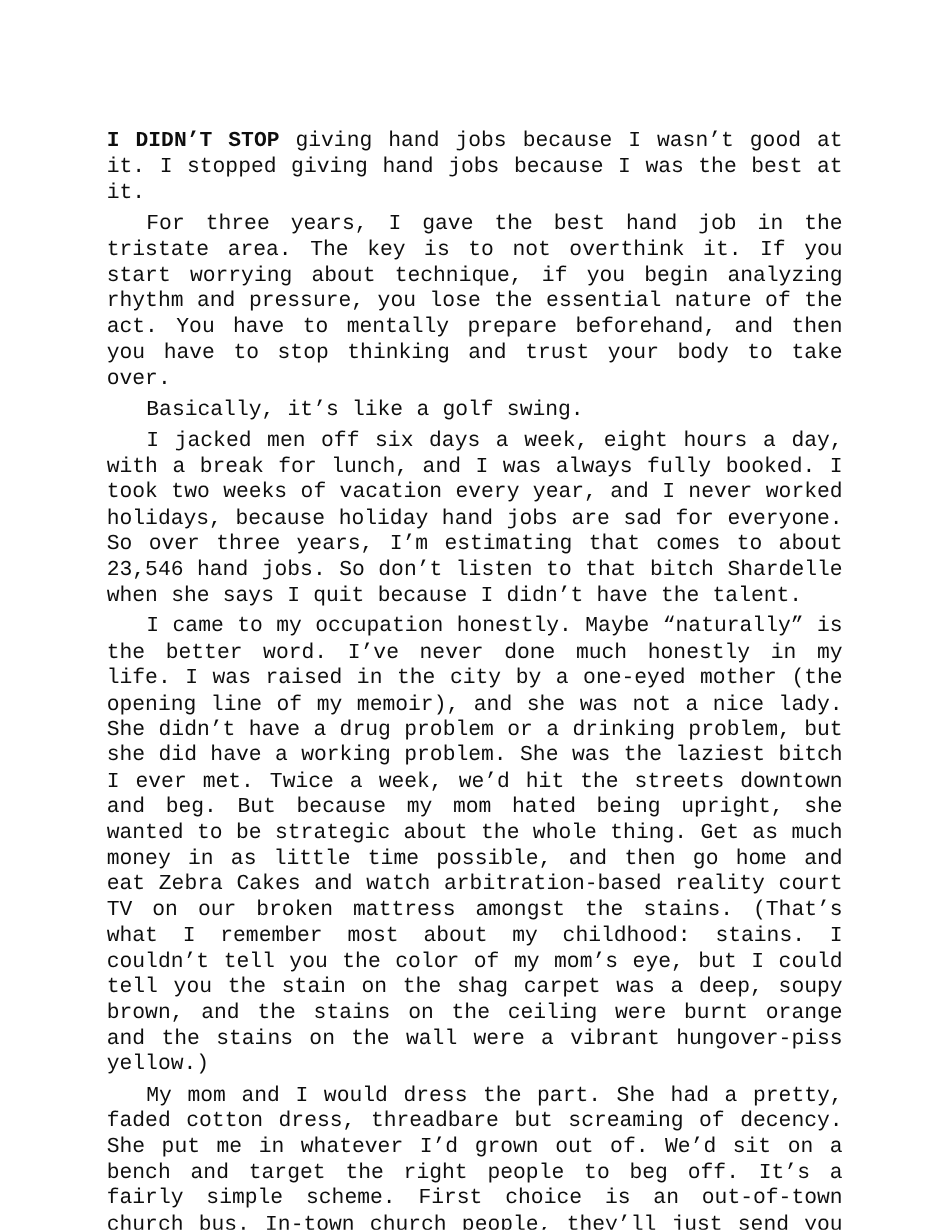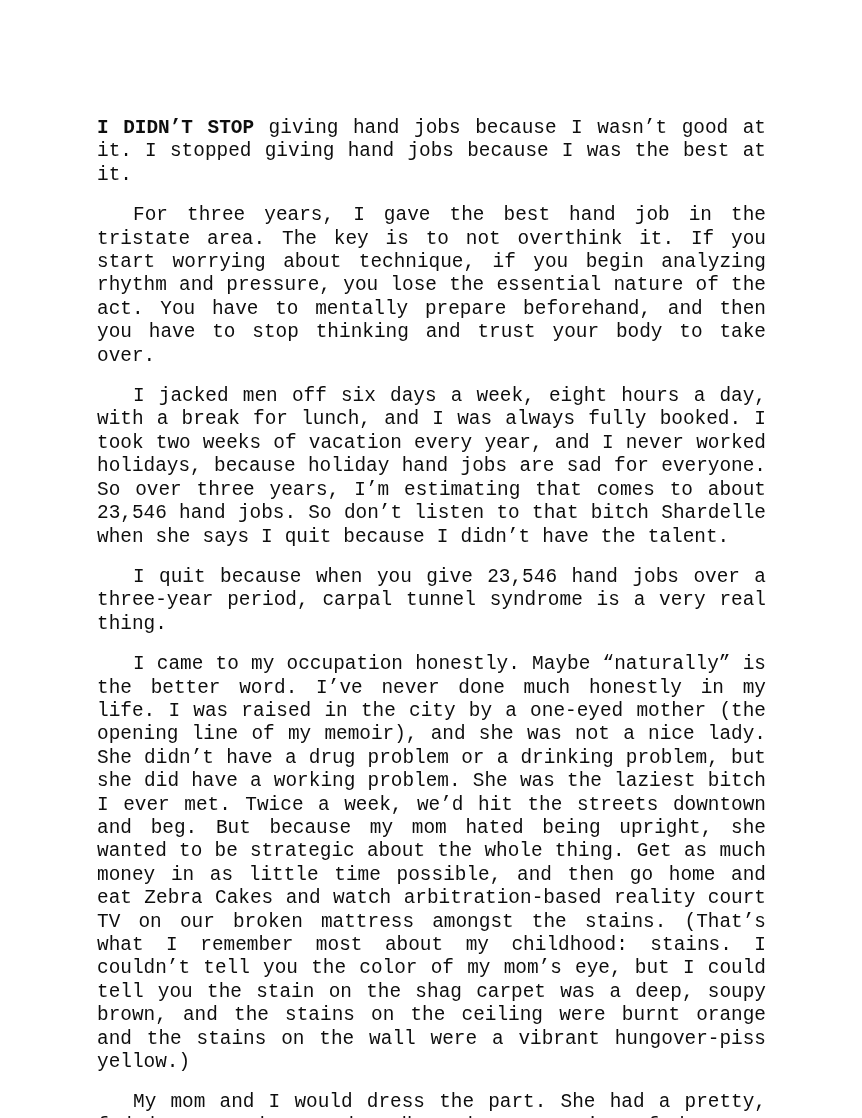--- a/index.html
+++ b/index.html
@@ -32,42 +32,42 @@
     padding: 0;
     font-family: Liberation Mono, monospace;
     font-size: 19.4px;
     line-height: 23.4px;
     color: #0e0e0e;
     text-align: justify;
     text-indent: 36px;
     word-spacing: 0.02em;
   }
   .para + .para {
-    margin-top: 17px;
+    margin-top: 5px;
   }
   .para.no-indent {
     text-indent: 0;
   }
   .para strong {
     font-weight: 700;
   }
 </style>
 </head>
 <body>
 
 <div class="page">
   <main class="text-block">
 
     <p class="para no-indent"><strong>I DIDN’T STOP</strong><span> giving hand jobs because I wasn’t good at it. I stopped giving hand jobs because I was the best at it.</span></p>
 
     <p class="para">For three years, I gave the best hand job in the tristate area. The key is to not overthink it. If you start worrying about technique, if you begin analyzing rhythm and pressure, you lose the essential nature of the act. You have to mentally prepare beforehand, and then you have to stop thinking and trust your body to take over.</p>
 
+    <p class="para">Basically, it’s like a golf swing.</p>
 
     <p class="para">I jacked men off six days a week, eight hours a day, with a break for lunch, and I was always fully booked. I took two weeks of vacation every year, and I never worked holidays, because holiday hand jobs are sad for everyone. So over three years, I’m estimating that comes to about 23,546 hand jobs. So don’t listen to that bitch Shardelle when she says I quit because I didn’t have the talent.</p>
 
-    <p class="para">I quit because when you give 23,546 hand jobs over a three-year period, carpal tunnel syndrome is a very real thing.</p>
 
     <p class="para">I came to my occupation honestly. Maybe “naturally” is the better word. I’ve never done much honestly in my life. I was raised in the city by a one-eyed mother (the opening line of my memoir), and she was not a nice lady. She didn’t have a drug problem or a drinking problem, but she did have a working problem. She was the laziest bitch I ever met. Twice a week, we’d hit the streets downtown and beg. But because my mom hated being upright, she wanted to be strategic about the whole thing. Get as much money in as little time possible, and then go home and eat Zebra Cakes and watch arbitration-based reality court TV on our broken mattress amongst the stains. (That’s what I remember most about my childhood: stains. I couldn’t tell you the color of my mom’s eye, but I could tell you the stain on the shag carpet was a deep, soupy brown, and the stains on the ceiling were burnt orange and the stains on the wall were a vibrant hungover-piss yellow.)</p>
 
     <p class="para">My mom and I would dress the part. She had a pretty, faded cotton dress, threadbare but screaming of decency. She put me in whatever I’d grown out of. We’d sit on a bench and target the right people to beg off. It’s a fairly simple scheme. First choice is an out-of-town church bus. In-town church people, they’ll just send you to the church. Out of town, they usually have to help, especially a one-eyed lady with a sad-faced kid. Second choice is women in sets of two. (Solo women can dart away too quickly; a pack of women is too hard to wrangle.) Third choice is a single woman who has that open look. You know it: The same woman you stop to ask for directions or the time of day, that’s the</p>
 
   </main>
 </div>
 
 </body></html>

